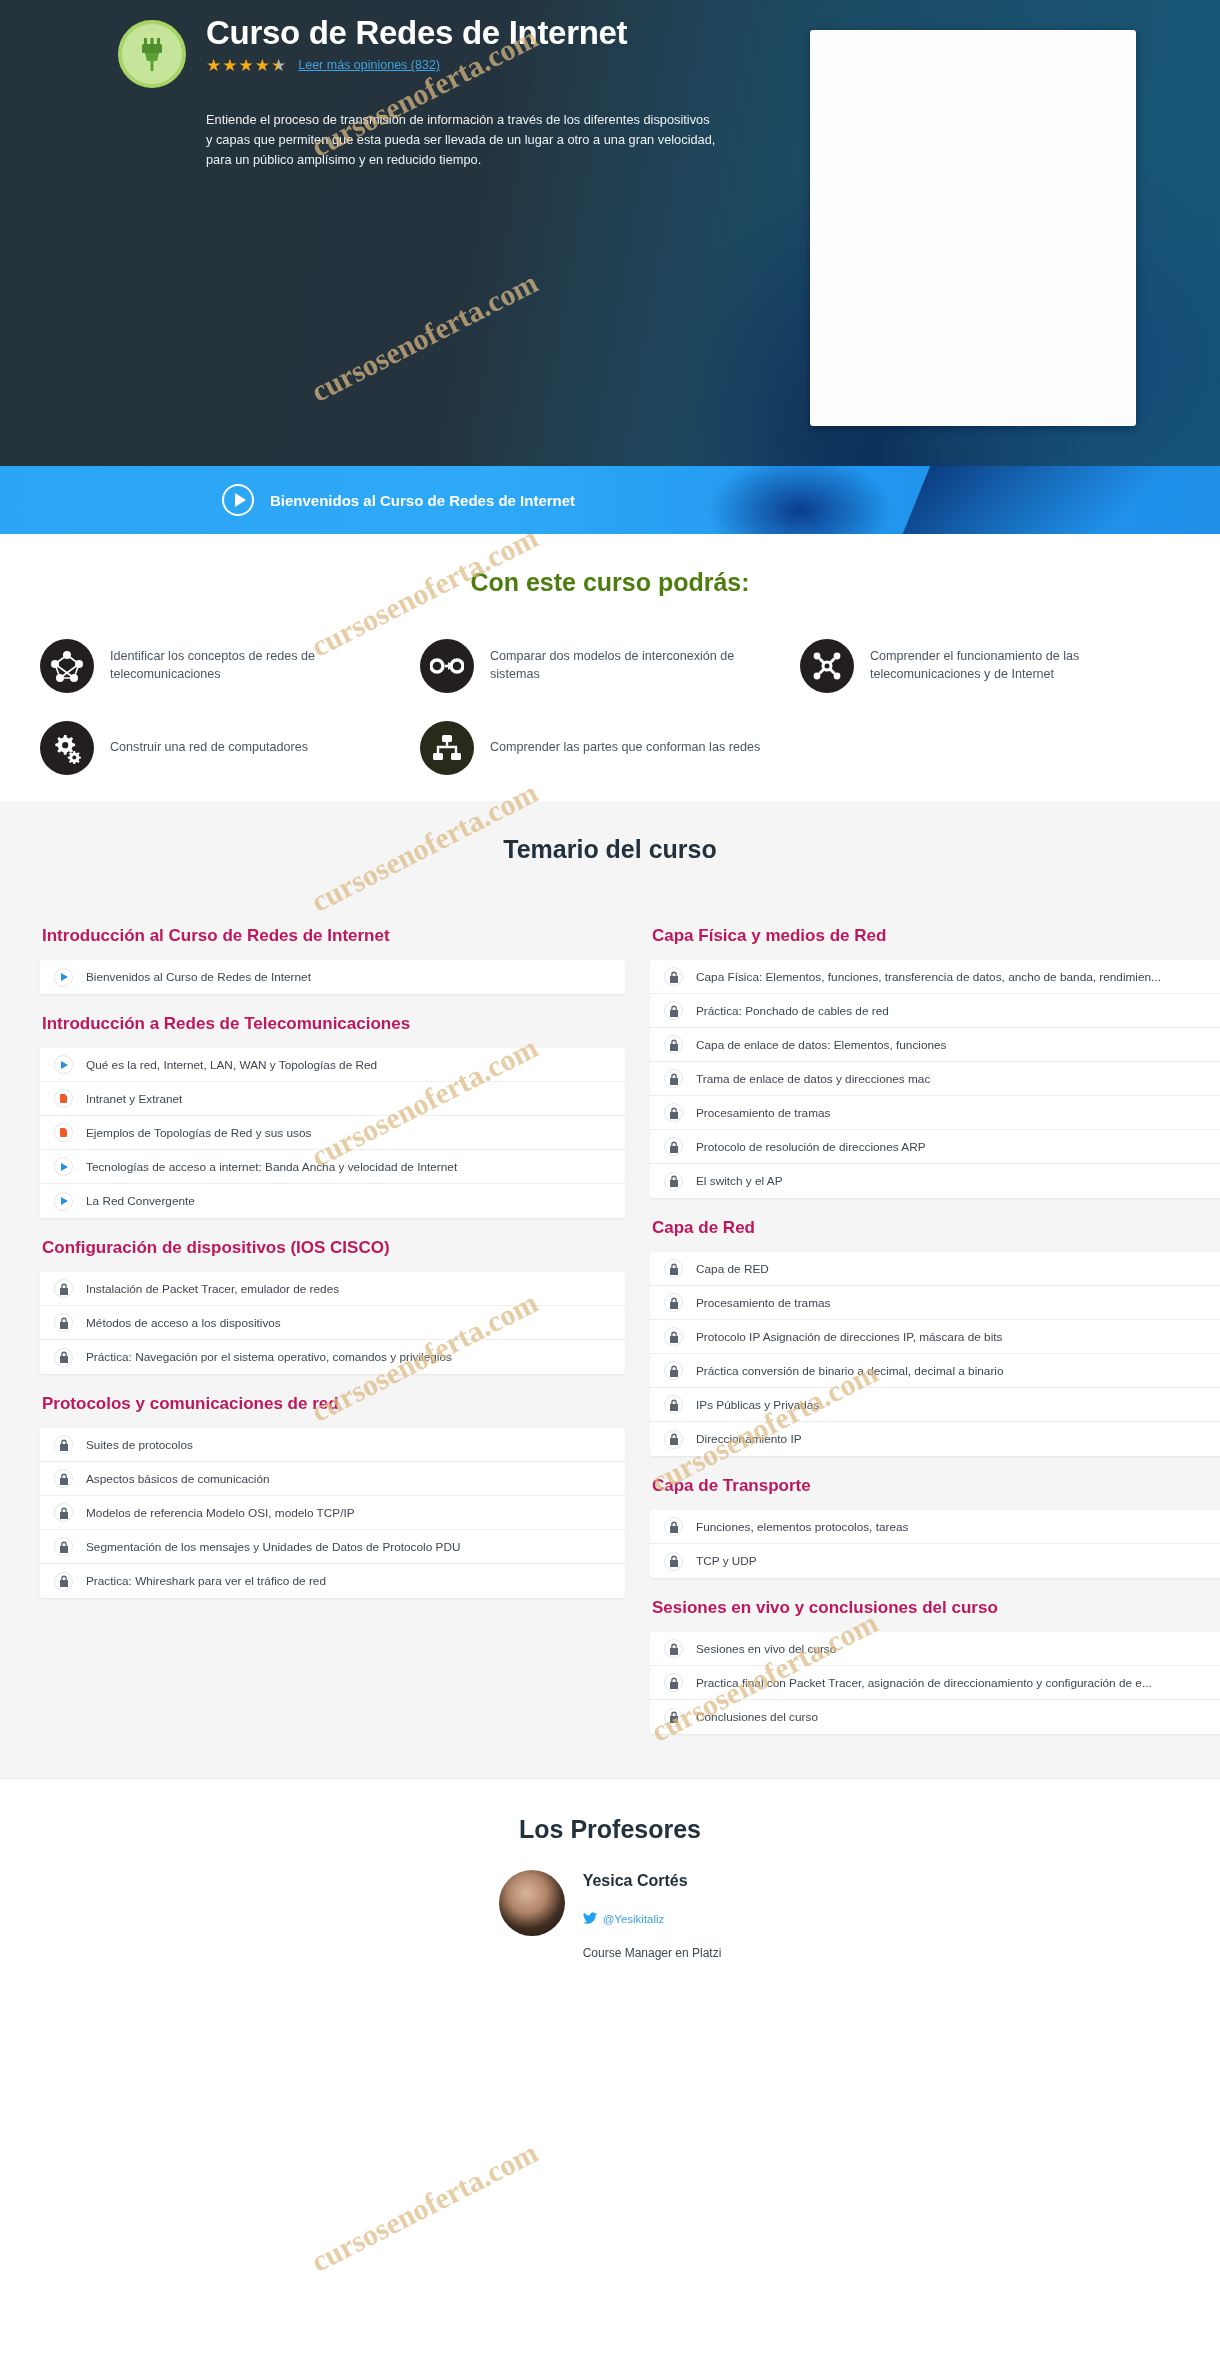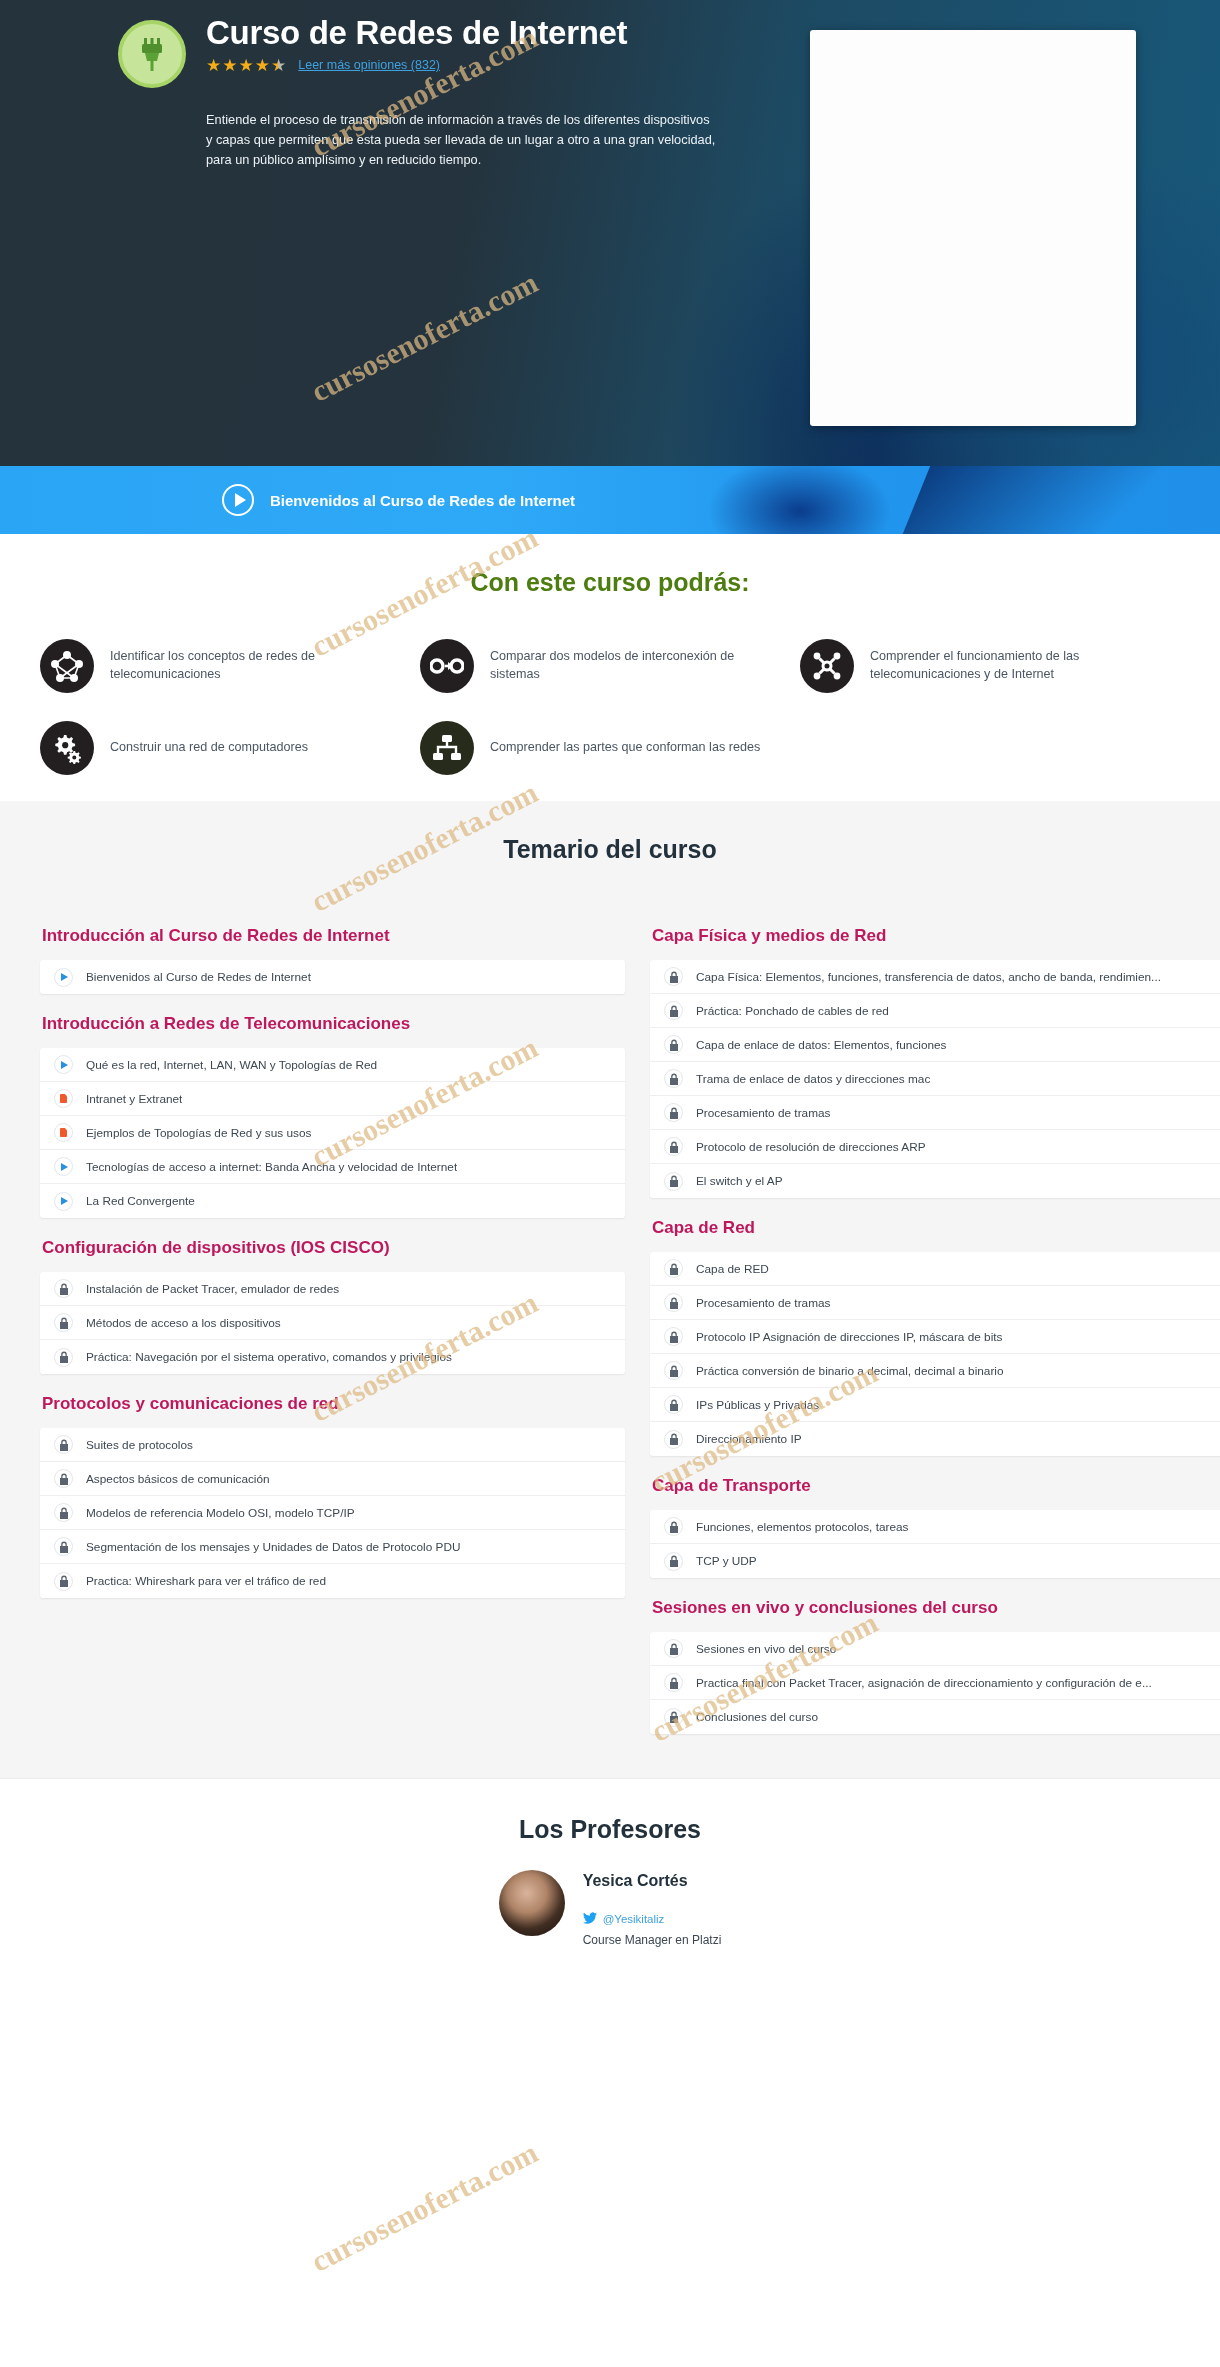--- a/index.html
+++ b/index.html
@@ -172,21 +172,21 @@
   .prof-card { display: flex; justify-content: center; gap: 18px; align-items: flex-start; }
   .prof-avatar {
     width: 66px; height: 66px; border-radius: 50%; flex: none;
     background: radial-gradient(circle at 42% 35%, #d9b49c 0%, #b08568 34%, #4b3528 62%, #2b1d16 100%);
     box-shadow: inset 0 -8px 14px rgba(0,0,0,.25);
   }
   .prof-info { padding-top: 2px; }
   .prof-name { font-size: 16px; font-weight: bold; color: #22313c; }
   .prof-handle-row { display: flex; align-items: center; gap: 6px; margin-top: 20px; }
   .prof-handle { font-size: 11.5px; color: #3fa2e0; }
-  .prof-role { font-size: 12px; color: #3c4752; margin-top: 5px; }
+  .prof-role { font-size: 12px; color: #3c4752; margin-top: 18px; }
 
   
   .wm {
     position: absolute;
     color: rgba(222,186,130,.72);
     font-weight: bold;
     font-family: "Liberation Serif", serif;
     transform: rotate(-27deg);
     pointer-events: none;
     white-space: nowrap;

